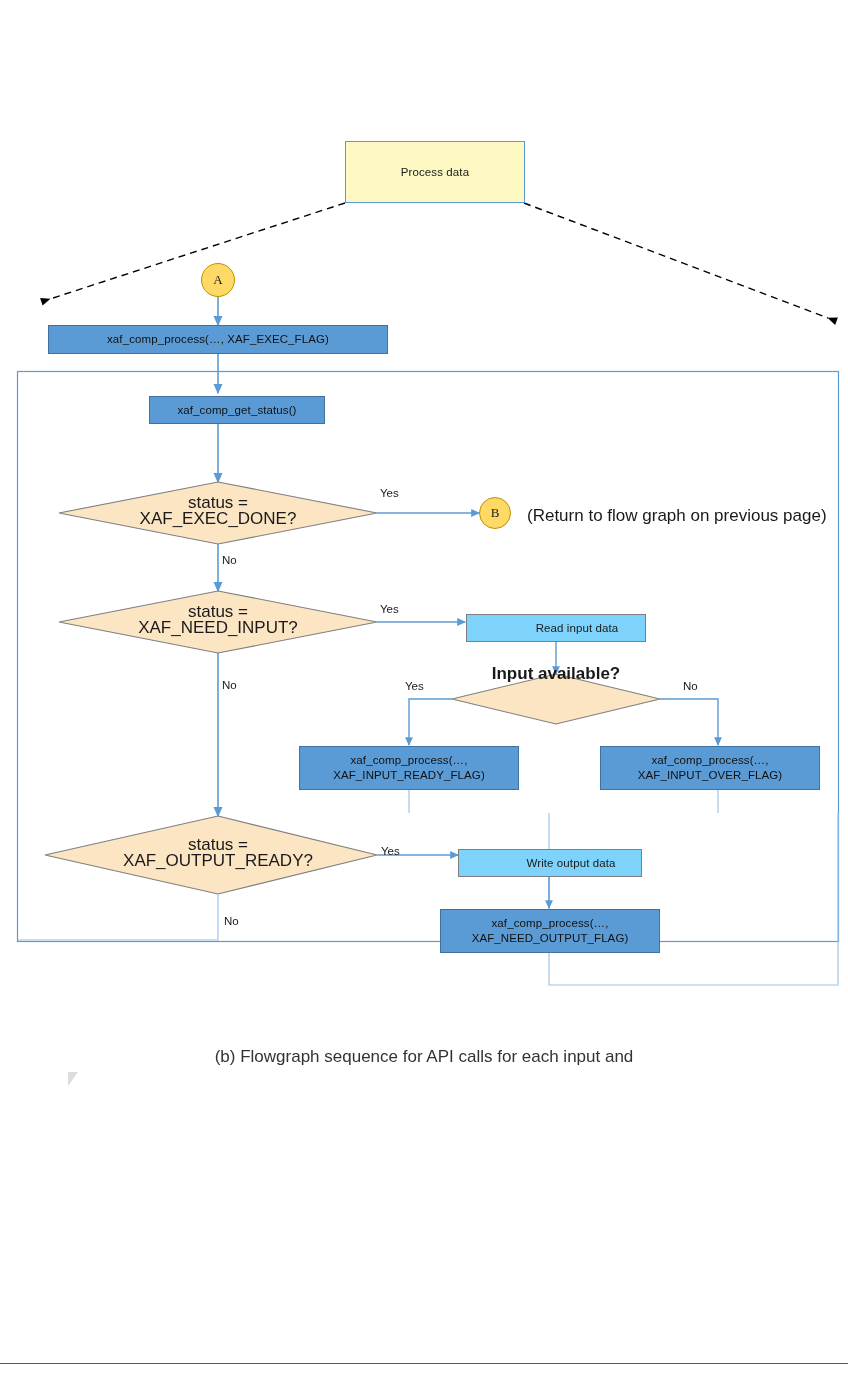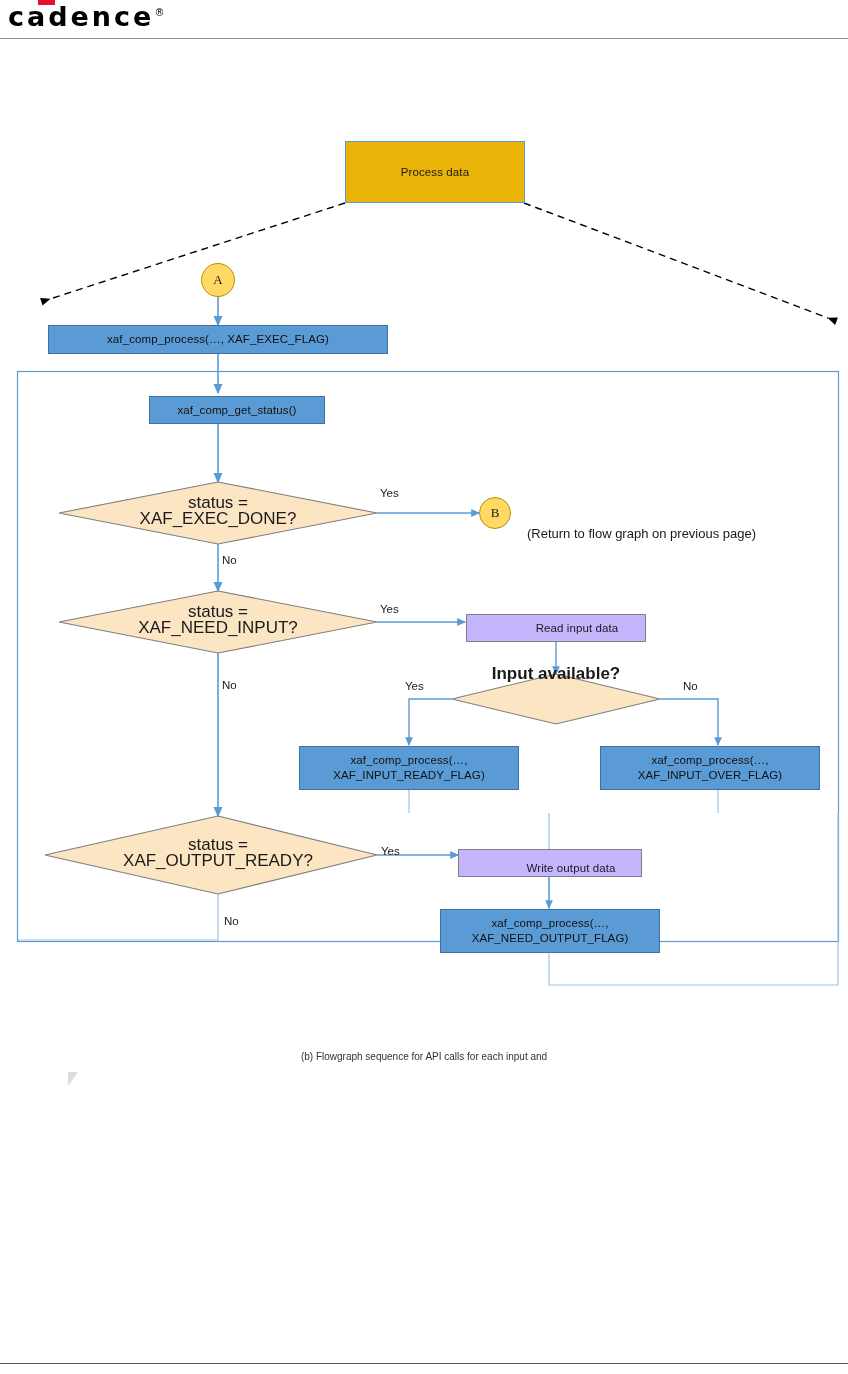--- a/index.html
+++ b/index.html
@@ -90,31 +90,31 @@
     display: flex;
     align-items: center;
     justify-content: center;
     text-align: center;
     font-size: 11.5px;
     line-height: 15px;
     color: #1a1a1a;
     letter-spacing: 0.1px;
   }
   .node.process-green {
-    background: #eab308;
+    background: #fef9c3;
     border: 1px solid #5B9BD5;
     justify-content: center;
   }
   .node.api-blue {
     background: #5B9BD5;
     border: 1px solid #41719C;
     color: #111111;
   }
   .node.io-cream {
-    background: #c4b5fd;
+    background: #7dd3fc;
     border: 1px solid #7F7F7F;
     padding-left: 42px;
   }
   .connector-circle {
     position: absolute;
     box-sizing: border-box;
     border-radius: 50%;
     background: #FFD966;
     border: 1px solid #BF9000;
     display: flex;
@@ -125,63 +125,57 @@
     color: #1a1a1a;
   }
   .edge-label {
     position: absolute;
     font-size: 11.5px;
     color: #1a1a1a;
     white-space: nowrap;
   }
   .note-text {
     position: absolute;
-    font-size: 13px;
+    font-size: 17px;
     color: #1a1a1a;
     white-space: nowrap;
-    margin-top: 20px;
   }
   .diamond-label {
     position: absolute;
     text-align: center;
     font-size: 17px;
     line-height: 16px;
     color: #1a1a1a;
     white-space: nowrap;
   }
   #caption {
     position: absolute;
     left: 124px;
     top: 1045px;
     width: 600px;
     text-align: center;
-    font-size: 10px;
+    font-size: 17px;
     line-height: 23px;
     color: #333333;
   }
   #watermark-mark {
     position: absolute;
     left: 68px;
     top: 1072px;
     width: 0;
     height: 0;
     border-left: 10px solid #DCDCDC;
     border-bottom: 14px solid transparent;
   }
 </style>
 </head>
 <body>
 
 <div id="page">
 
-  <div id="header">
-    <div id="logo"><span>cadence</span><span id="logo-reg">®</span></div>
-    <div id="logo-accent"></div>
-    <div id="header-rule"></div>
-  </div>
 
   <div id="diagram">
 
     <svg width="848" height="1374" viewBox="0 0 848 1374">
       <defs>
         <marker id="arrow-blue" markerWidth="8" markerHeight="8" refX="5.6" refY="3" orient="auto">
           <path d="M0,0.2 L6.4,3 L0,5.8 z" fill="#5B9BD5"></path>
         </marker>
         <marker id="arrow-black" markerWidth="9" markerHeight="9" refX="1" refY="3.2" orient="auto">
           <path d="M7.5,0.4 L0.6,3.2 L7.5,6.0 z" fill="#000000"></path>
@@ -263,21 +257,21 @@
     <div class="node api-blue" style="left:299px; top:746px; width:220px; height:44px; flex-direction:column; justify-content:center;">
       <span>xaf_comp_process(…,</span>
       <span>XAF_INPUT_READY_FLAG)</span>
     </div>
 
     <div class="node api-blue" style="left:600px; top:746px; width:220px; height:44px; flex-direction:column; justify-content:center;">
       <span>xaf_comp_process(…,</span>
       <span>XAF_INPUT_OVER_FLAG)</span>
     </div>
 
-    <div class="node io-cream" style="left:458px; top:849px; width:184px; height:28px;align-items:flex-end;">
+    <div class="node io-cream" style="left:458px; top:849px; width:184px; height:28px;">
       <span>Write output data</span>
     </div>
 
     <div class="node api-blue" style="left:440px; top:909px; width:220px; height:44px; flex-direction:column; justify-content:center;">
       <span>xaf_comp_process(…,</span>
       <span>XAF_NEED_OUTPUT_FLAG)</span>
     </div>
 
     <div class="diamond-label" style="left:118px; top:495px; width:200px;">
       <div>status =</div>

